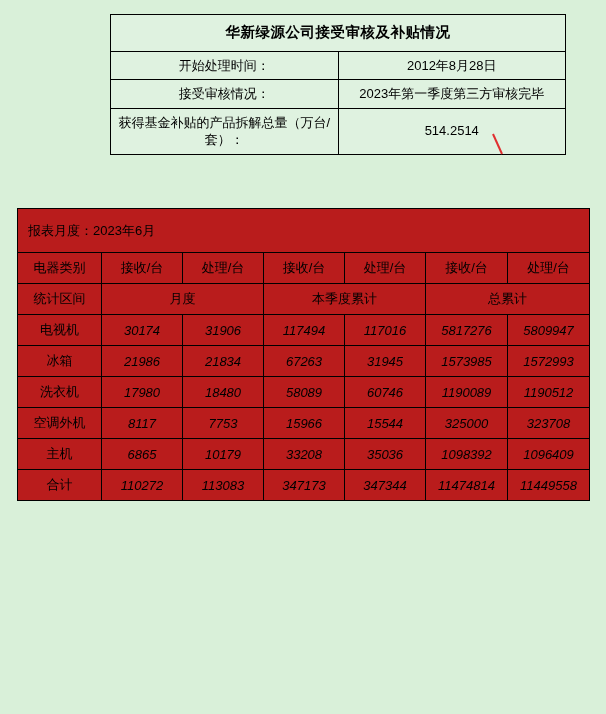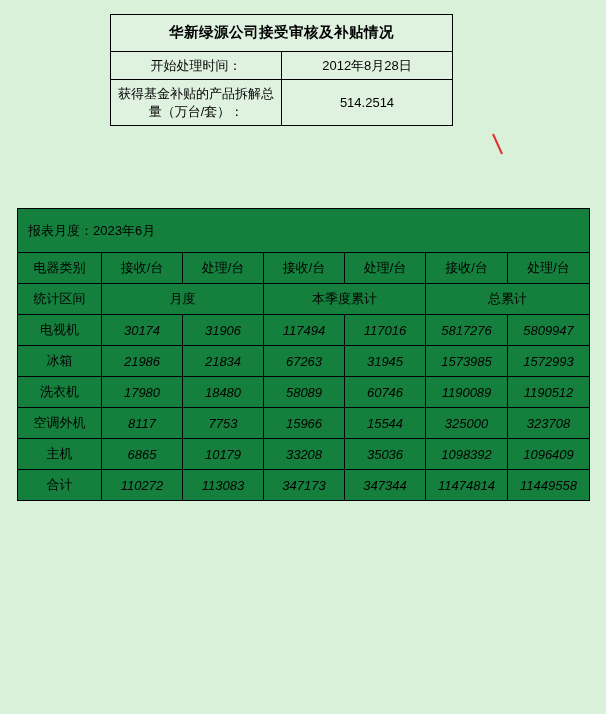--- a/index.html
+++ b/index.html
@@ -19,21 +19,21 @@
     width: 606px;
     height: 714px;
     box-sizing: border-box;
   }
 
   
   .summary-wrap {
     position: absolute;
     left: 110px;
     top: 14px;
-    width: 343px;
+    width: 456px;
   }
   table.summary {
     border-collapse: collapse;
     width: 100%;
     background: #dff2e0;
     table-layout: fixed;
   }
   table.summary td {
     border: 1px solid #000;
     padding: 5px 4px;
@@ -55,21 +55,21 @@
   
   .main-wrap {
     position: absolute;
     left: 17px;
     top: 208px;
     width: 572px;
   }
   table.main {
     border-collapse: collapse;
     width: 100%;
-    background: #15803d;
+    background: #b91c1c;
     table-layout: fixed;
   }
   table.main td, table.main th {
     border: 1px solid #000;
     font-size: 13px;
     font-weight: normal;
     text-align: center;
     vertical-align: middle;
     padding: 6px 2px;
     height: 26px;
@@ -110,20 +110,24 @@
     <table class="summary">
       <tbody>
         <tr>
           <td class="title" colspan="2">华新绿源公司接受审核及补贴情况</td>
         </tr>
         <tr>
           <td class="label">开始处理时间：</td>
           <td class="value">2012年8月28日</td>
         </tr>
         <tr>
+          <td class="label">接受审核情况：</td>
+          <td class="value">2023年第一季度第三方审核完毕</td>
+        </tr>
+        <tr>
           <td class="label">获得基金补贴的产品拆解总量（万台/套）：</td>
           <td class="value">514.2514</td>
         </tr>
       </tbody>
     </table>
     <svg class="mark" viewBox="0 0 14 26">
       <path d="M2 2 L11 22" stroke="#e03030" stroke-width="2" fill="none"></path>
     </svg>
   </div>
 

